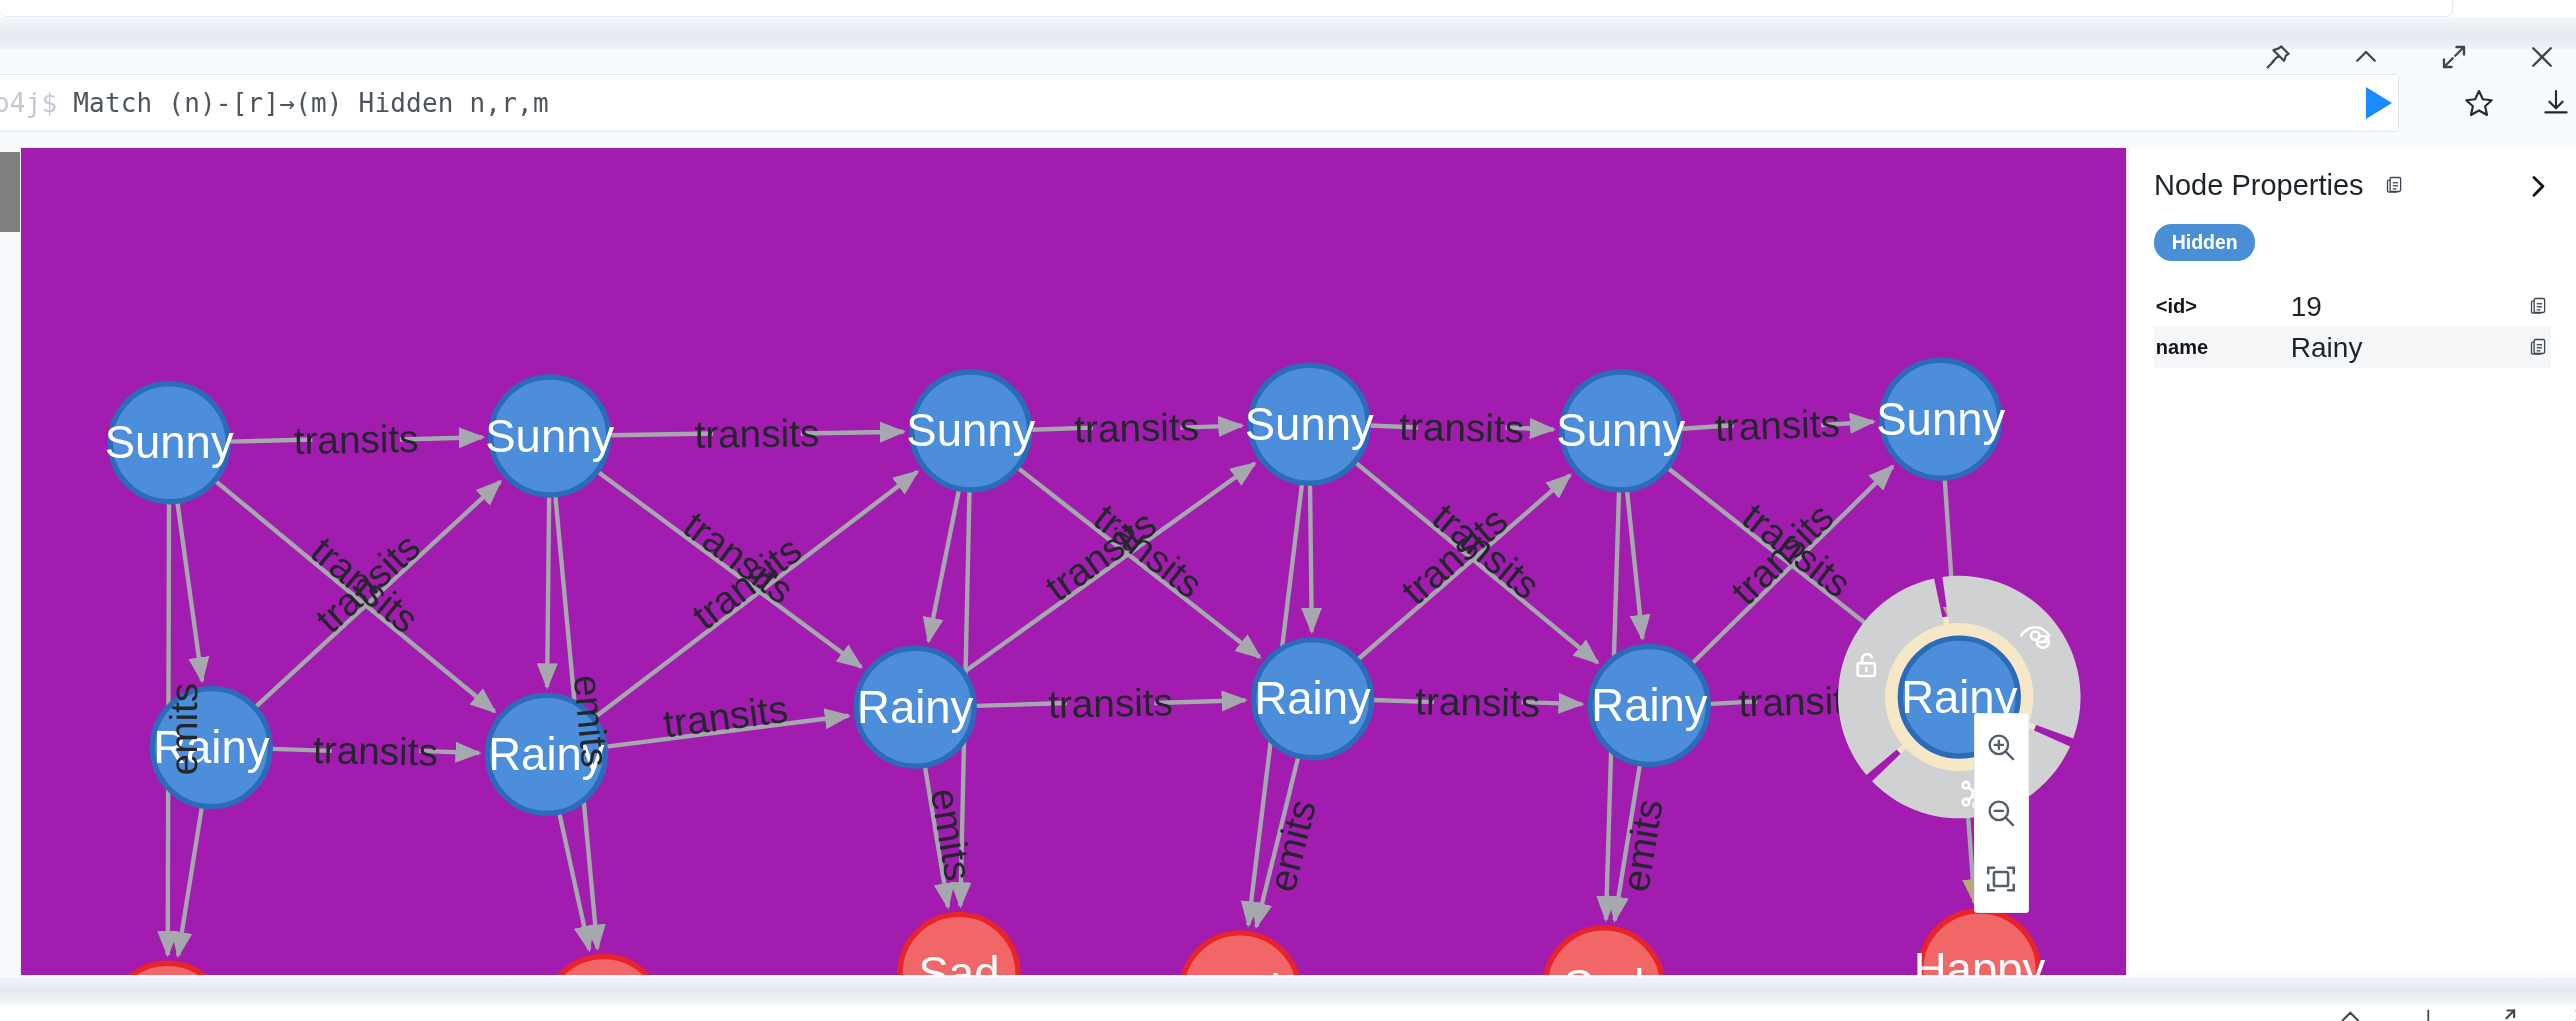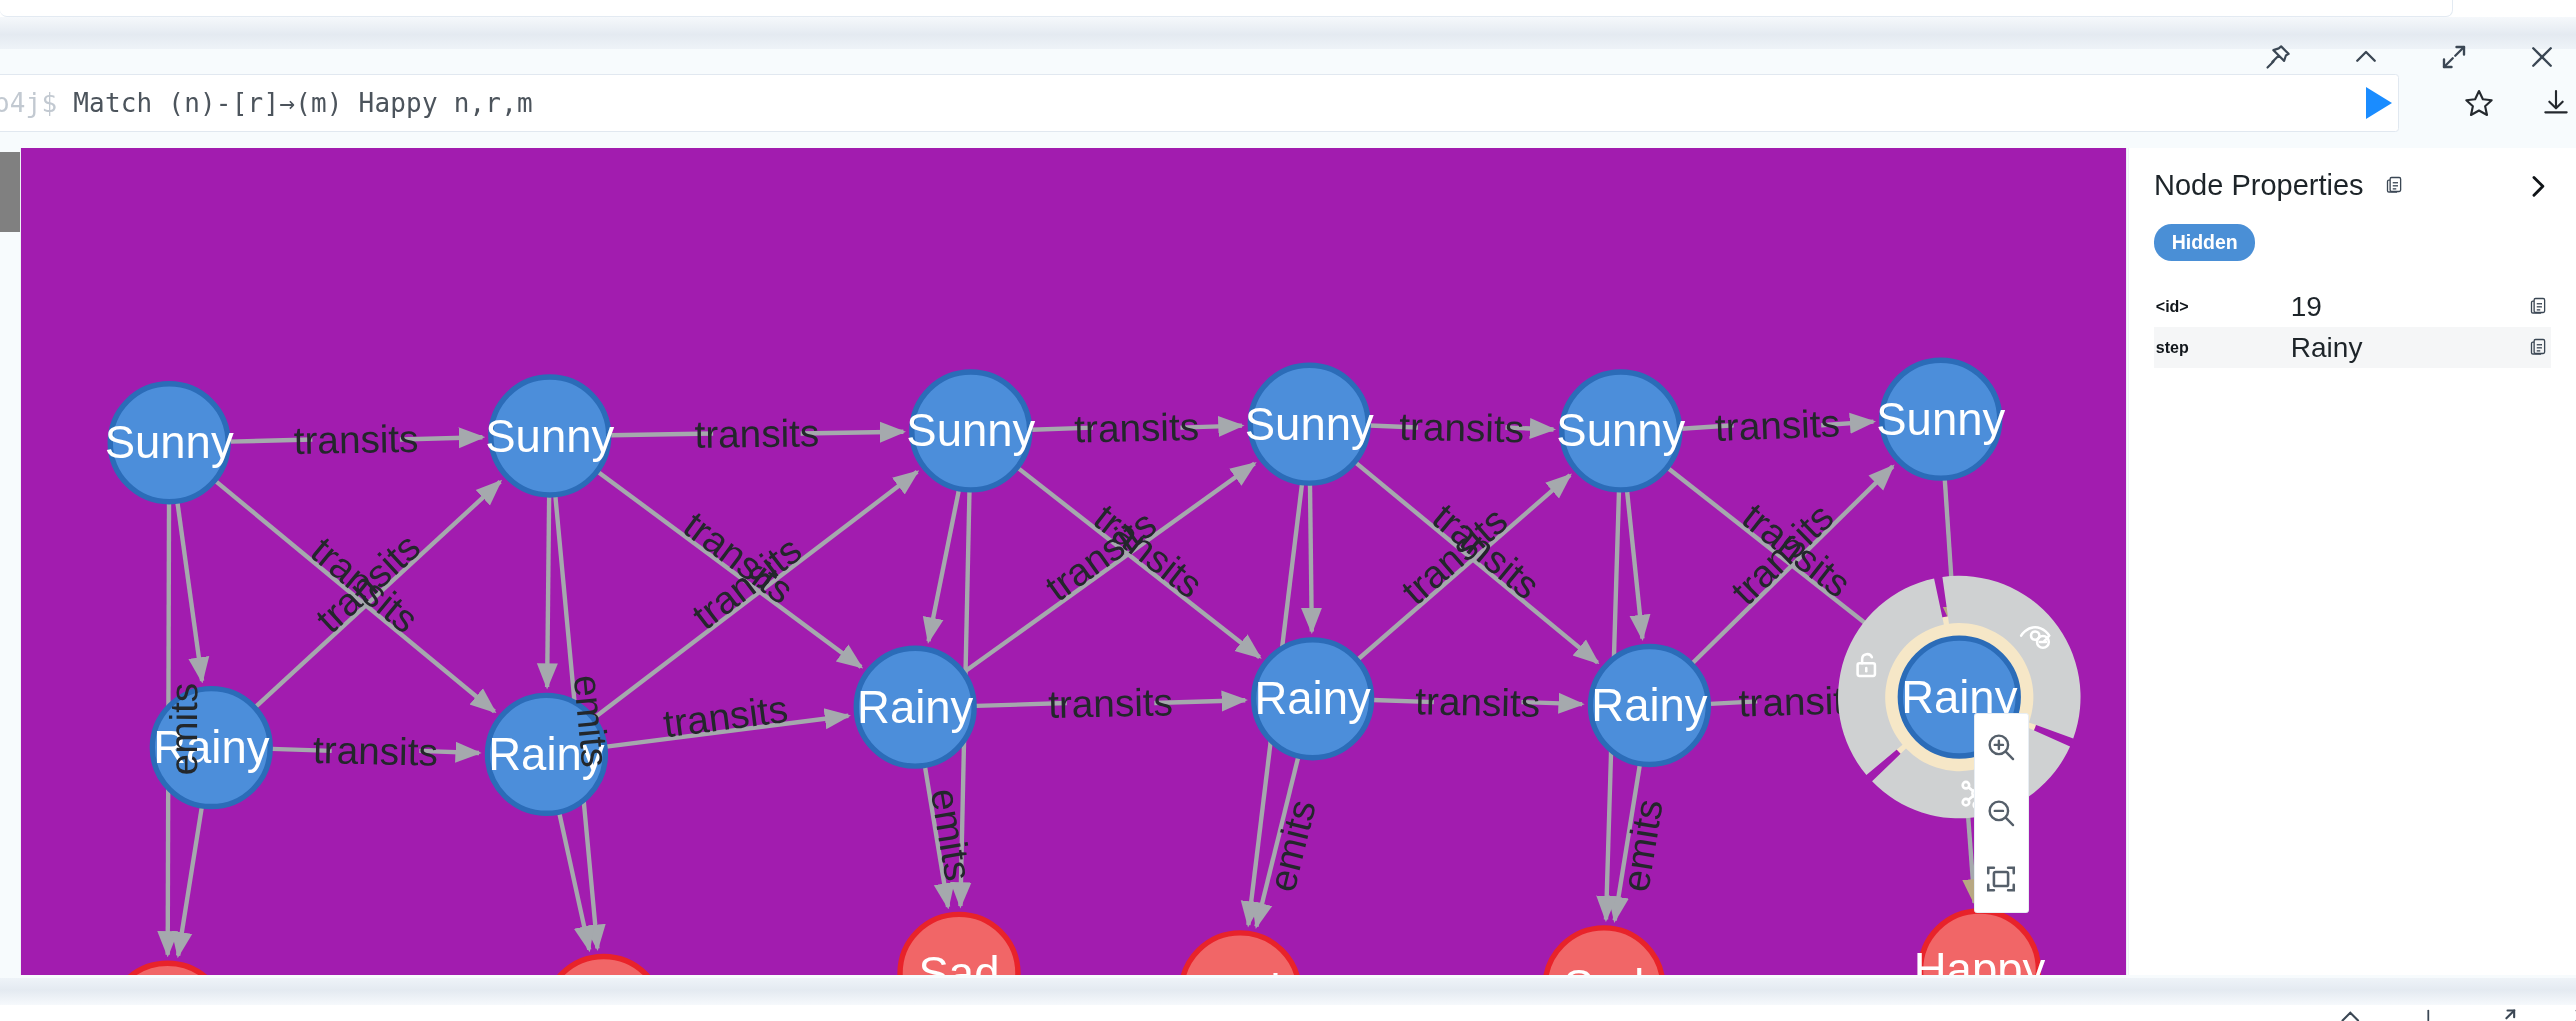--- a/index.html
+++ b/index.html
@@ -45,21 +45,21 @@
   .props{position:absolute;left:2128px;top:148px;width:448px;height:827px;background:#ffffff;border-left:0.9px solid #eef2f6;box-sizing:border-box;padding:23px 25px 0 25px;}
   .props-head{display:flex;align-items:flex-start;justify-content:space-between;}
   .props-title-wrap{display:flex;align-items:center;gap:20px;}
   .props-title{font-size:29px;color:#1d2429;font-weight:400;line-height:1;}
   .props-chevron{color:#101418;cursor:pointer;padding-top:1.8px;}
   .badge-row{margin-top:22px;}
   .badge{display:inline-block;background:#4a8fd6;color:#ffffff;font-size:19.5px;font-weight:700;padding:7px 17.7px;border-radius:17.7px;cursor:pointer;}
   .prop-table{margin-top:25px;width:100%;border-collapse:collapse;}
   .prop-table tr{height:41px;}
   .prop-table tr.alt{background:#f5f6f7;}
-  .prop-key{font-size:16px;font-weight:700;color:#11161b;width:133px;padding-left:1.8px;}
+  .prop-key{font-size:20px;font-weight:700;color:#11161b;width:133px;padding-left:1.8px;}
   .prop-val{font-size:28px;color:#1d2429;font-weight:400;}
   .prop-copy{width:41px;text-align:right;color:#3b4754;cursor:pointer;padding-right:1.8px;}
   .copy-ico{display:inline-block;vertical-align:middle;}
 
   
   .peek{position:absolute;left:2337px;top:1008px;display:flex;gap:51px;color:#3b4754;}
 </style>
 </head>
 <body>
 
@@ -91,21 +91,21 @@
   </div>
   <div class="win-tool" title="Close">
     <svg width="30" height="30" viewBox="0 0 24 24" fill="none" stroke="#3b4754" stroke-width="1.9" stroke-linecap="round">
       <line x1="5" y1="5" x2="19" y2="19"></line>
         <line x1="19" y1="5" x2="5" y2="19"></line>
     </svg>
   </div>
 </div>
 
 <div class="querybar">
-  <span class="query-text"><span class="query-prompt">o4j$ </span><span>Match (n)-[r]→(m) Happy n,r,m</span></span>
+  <span class="query-text"><span class="query-prompt">o4j$ </span><span>Match (n)-[r]→(m) Hidden n,r,m</span></span>
 </div>
 <div class="run-btn">
   <span class="play-tri"></span>
 </div>
 <div class="qb-side qb-star">
   <svg width="32" height="32" viewBox="0 0 24 24" fill="none" stroke="#24292e" stroke-width="1.6" stroke-linejoin="round">
     <polygon points="12,3 14.9,9.2 21.5,9.9 16.6,14.4 18,21 12,17.6 6,21 7.4,14.4 2.5,9.9 9.1,9.2"></polygon>
   </svg>
 </div>
 <div class="qb-side qb-dl">
@@ -447,21 +447,21 @@
           <td class="prop-val">19</td>
           <td class="prop-copy"><svg width="21" height="21" viewBox="0 0 24 24" fill="none" stroke="#3b4754" stroke-width="1.5" stroke-linejoin="round">
               <rect x="7" y="4" width="12" height="16" rx="1.6"></rect>
               <path d="M7 7H5.6A1.6 1.6 0 0 0 4 8.6V19a1.6 1.6 0 0 0 1.6 1.6H15"></path>
               <line x1="10" y1="10" x2="16" y2="10"></line>
               <line x1="10" y1="13.5" x2="16" y2="13.5"></line>
               <line x1="10" y1="17" x2="14" y2="17"></line>
             </svg></td>
         </tr>
         <tr class="alt">
-          <td class="prop-key">step</td>
+          <td class="prop-key">name</td>
           <td class="prop-val">Rainy</td>
           <td class="prop-copy"><svg width="21" height="21" viewBox="0 0 24 24" fill="none" stroke="#3b4754" stroke-width="1.5" stroke-linejoin="round">
               <rect x="7" y="4" width="12" height="16" rx="1.6"></rect>
               <path d="M7 7H5.6A1.6 1.6 0 0 0 4 8.6V19a1.6 1.6 0 0 0 1.6 1.6H15"></path>
               <line x1="10" y1="10" x2="16" y2="10"></line>
               <line x1="10" y1="13.5" x2="16" y2="13.5"></line>
               <line x1="10" y1="17" x2="14" y2="17"></line>
             </svg></td>
         </tr>
       </tbody>

